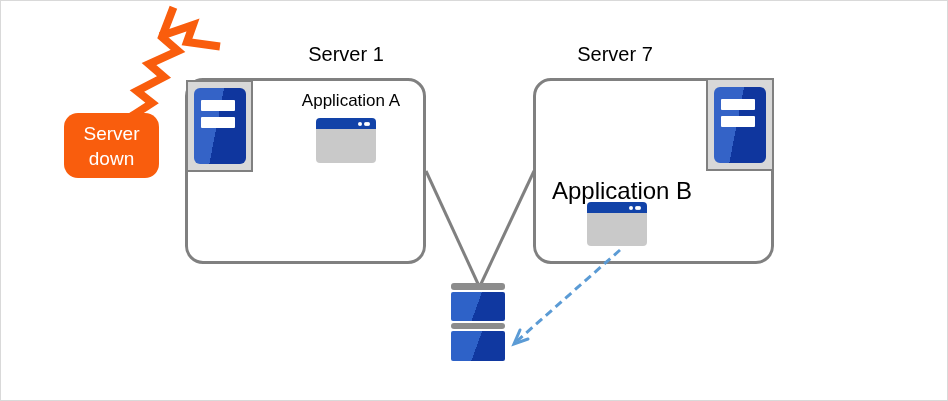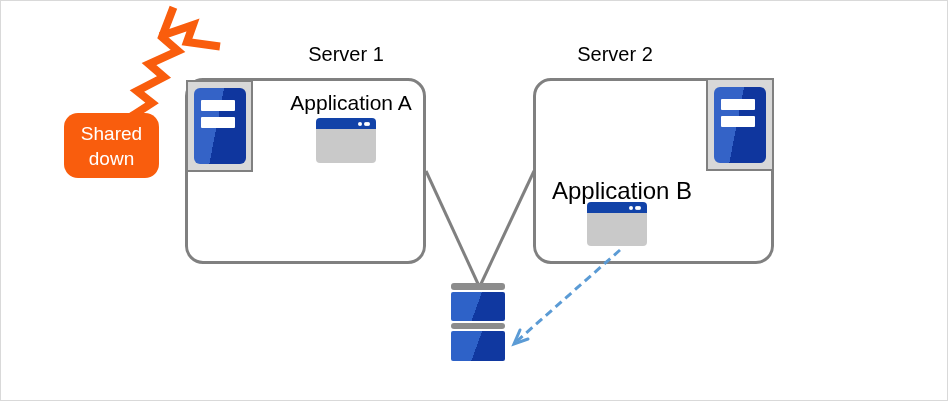--- a/index.html
+++ b/index.html
@@ -47,21 +47,21 @@
   .disk-platter {
     position:absolute; left:450px; width:54px; border-radius:2px;
     background:linear-gradient(110deg, var(--disk-blue-light,#2e62c8) 48%, var(--disk-blue-dark,#1038a0) 48%);
   }
   #disk-platter-1 { top:291px; height:29px; }
   #disk-platter-2 { top:330px; height:30px; }
 
   .diagram-label { position:absolute; color:var(--text-color,#000); text-align:center; white-space:nowrap; }
   #label-server1 { left:280px; top:42px; width:130px; font-size:20px; }
   #label-server2 { left:549px; top:42px; width:130px; font-size:20px; }
-  #label-app-a   { left:285px; top:90px; width:130px; font-size:21px; }
+  #label-app-a   { left:285px; top:90px; width:130px; font-size:17px; }
   #label-app-b   { left:551px; top:176px; width:130px; font-size:24px; }
   #label-shared-disk { left:407px; top:367px; width:146px; font-size:20px; }
 
   #server-down-badge {
     position:absolute; left:63px; top:112px; width:95px; height:65px; box-sizing:border-box;
     background:var(--accent-orange,#f95d0d); border-radius:14px;
     color:var(--badge-text,#fff); font-size:19px; line-height:25px;
     display:flex; flex-direction:column; align-items:center; justify-content:center; text-align:center;
   }
 
@@ -120,22 +120,22 @@
   </div>
 
   <div>
     <div id="disk-bar-top" class="disk-bar"></div>
     <div id="disk-platter-1" class="disk-platter"></div>
     <div id="disk-bar-mid" class="disk-bar"></div>
     <div id="disk-platter-2" class="disk-platter"></div>
   </div>
 
   <div id="label-server1" class="diagram-label">Server 1</div>
-  <div id="label-server2" class="diagram-label">Server 2</div>
+  <div id="label-server2" class="diagram-label">Server 7</div>
   <div id="label-app-a" class="diagram-label">Application A</div>
   <div id="label-app-b" class="diagram-label">Application B</div>
 
   <div id="server-down-badge">
-    <span>Shared</span>
+    <span>Server</span>
     <span>down</span>
   </div>
 
 </div>
 
 </body></html>

